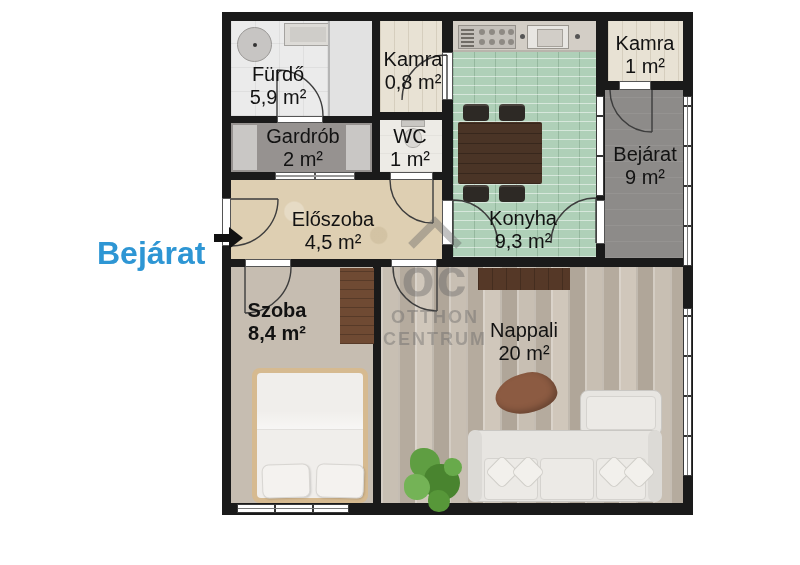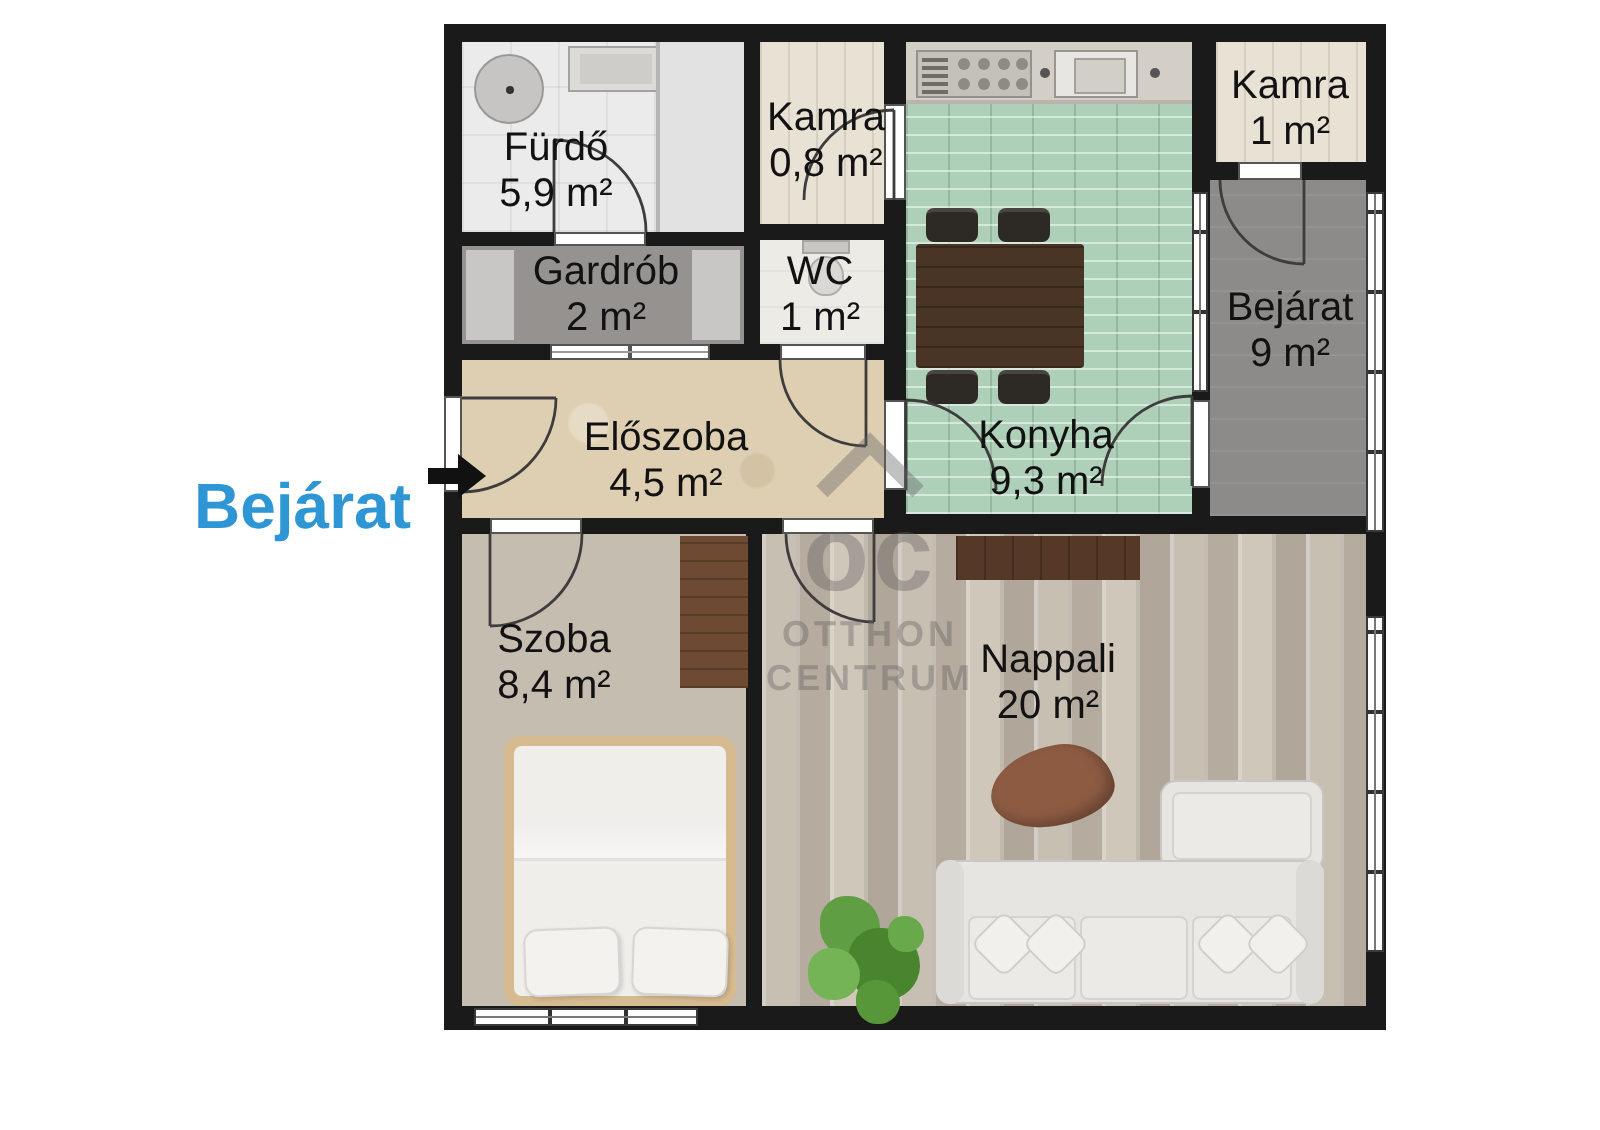--- a/index.html
+++ b/index.html
@@ -249,21 +249,21 @@
       <div>9,3 m²</div>
     </div>
     <div class="room-label" style="left:423px;top:43px;">
       <div>Kamra</div>
       <div>1 m²</div>
     </div>
     <div class="room-label" style="left:423px;top:154px;">
       <div>Bejárat</div>
       <div>9 m²</div>
     </div>
-    <div class="room-label" style="left:55px;top:320px;">
+    <div class="room-label" style="left:55px;top:310px;font-weight:bold;">
       <div>Szoba</div>
       <div>8,4 m²</div>
     </div>
     <div class="room-label" style="left:302px;top:330px;">
       <div>Nappali</div>
       <div>20 m²</div>
     </div>
 
   </div>
 

